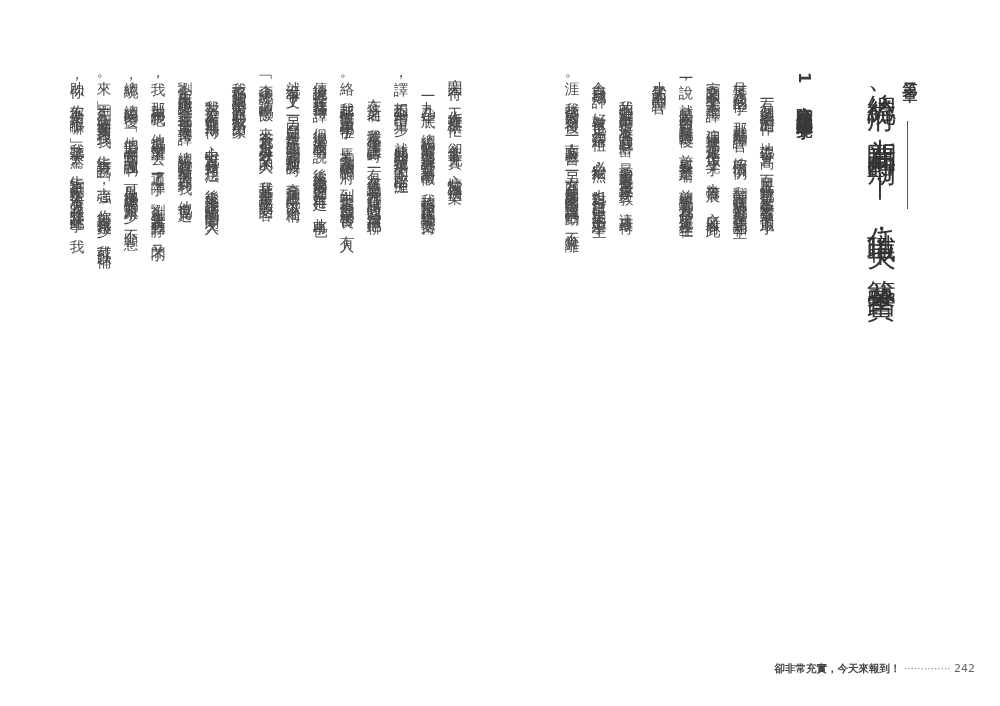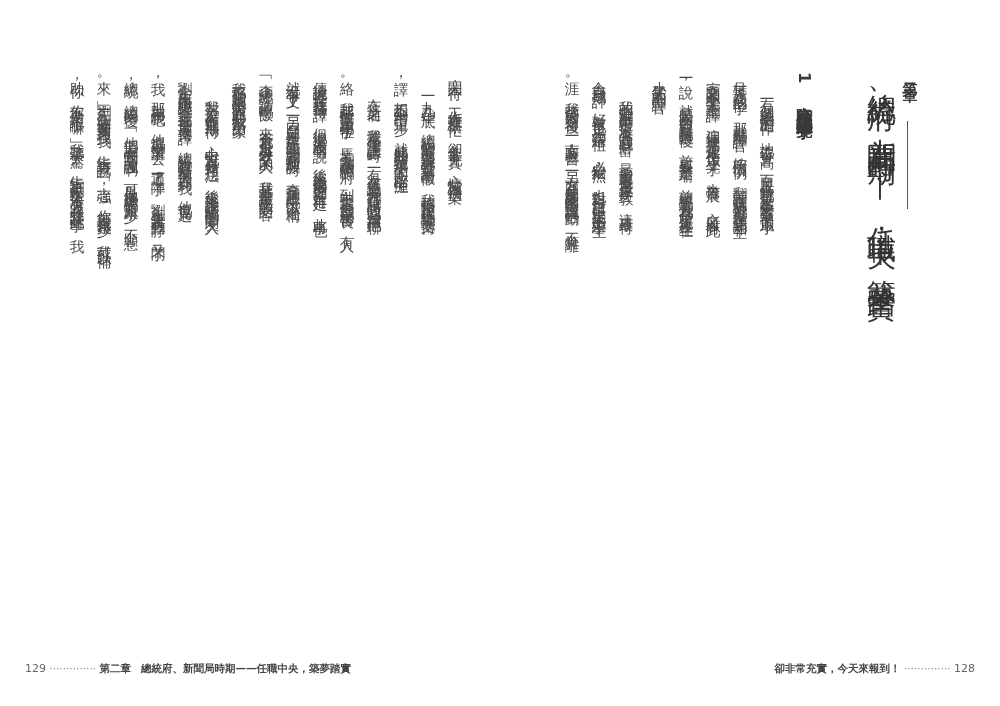--- a/index.html
+++ b/index.html
@@ -41,42 +41,35 @@
   <div class="vcol" style="left:284px;top:70px;">就沒有下文了！另一回是邱進益先生即將調到新加坡時，李登輝總統（以下簡稱</div>
   <div class="vcol" style="left:257px;top:70px;">「李總統」）請他吃飯，來賓大都是出身外交系的人，我是其中最年輕的陪客，</div>
   <div class="vcol" style="left:230px;top:70px;">我也不知總統是否因此對我留下印象。</div>
   <div class="vcol" style="left:203px;top:70px;">　我對入府工作並無期待，心中也沒有任何想法。後來聽說李總統的民間友人</div>
   <div class="vcol" style="left:176px;top:70px;">劉介宙先生向總統推介我去擔任英文傳譯，總統說有好幾個人提到我，他也見過</div>
   <div class="vcol" style="left:149px;top:70px;">我，那就用我吧。他也就交辦下去。過了一陣子，劉先生見沒有動靜，又問了</div>
   <div class="vcol" style="left:122px;top:70px;">總統，總統回覆：「他們說有去問胡志強啊，可是他嫌總統府薪水少，不願意</div>
   <div class="vcol" style="left:95px;top:70px;">來。」劉先生一聽便匆匆來找我，告訴我說：「志強，你若覺得錢少，我可以補</div>
   <div class="vcol" style="left:68px;top:70px;">助你，你不要拒絕嘛！」我聽了大驚，告訴劉先生從來沒有人跟我談及此事，我</div>
 
-  <div class="footer" style="left:25px;">
-    <span class="num">129</span>
-    <span class="dots">··············</span>
-    <span class="bold">第二章</span>
-    &nbsp;
-    <span class="bold">總統府、新聞局時期——任職中央，築夢踏實</span>
-  </div>
 </div>
 
 <div class="page right">
   <div class="chapter-label">第二章</div>
   <div class="chapter-rule"></div>
   <div class="chapter-title">總統府、新聞局時期——任職中央，築夢踏實</div>
   <div class="section-title">1 空降在總統府的小凳子</div>
 
   <div class="vcol" style="left:258px;top:70px;">　有一個總統府的工作，地位不算高，而且工作時都是坐在會客室中一個最小</div>
   <div class="vcol" style="left:231px;top:70px;">且矮人一截的位子，那就是翻譯官。按照慣例，翻譯官在總統府都坐在總統和主</div>
   <div class="vcol" style="left:204px;top:70px;">賓之間的小凳子上翻譯，這個矮凳子被人稱作「小凳子，大發展」。之所以有此</div>
   <div class="vcol" style="left:177px;top:70px;">一說，就是因為前監察院長錢復、前省長宋楚瑜、前總統馬英九都是曾先後坐在</div>
   <div class="vcol" style="left:150px;top:70px;">小凳子的翻譯官。</div>
   <div class="vcol" style="left:117px;top:70px;">　我的生涯規劃中從來沒有高官或財富，最希望有機會在大學任教，這才最符</div>
   <div class="vcol" style="left:90px;top:70px;">合自我期許，好像也是「光宗耀祖」，必定怡然，也對得起自己十幾年的求學生</div>
   <div class="vcol" style="left:63px;top:70px;">涯。我從英國返台後，一方面教書，另一方面參加許多國際會議與活動，不算離</div>
 
   <div class="footer" style="right:25px;">
     <span class="bold">卻非常充實，今天來報到！</span>
     <span class="dots">··············</span>
-    <span class="num">128</span>
+    <span class="num">242</span>
   </div>
 </div>
 
 </body></html>

